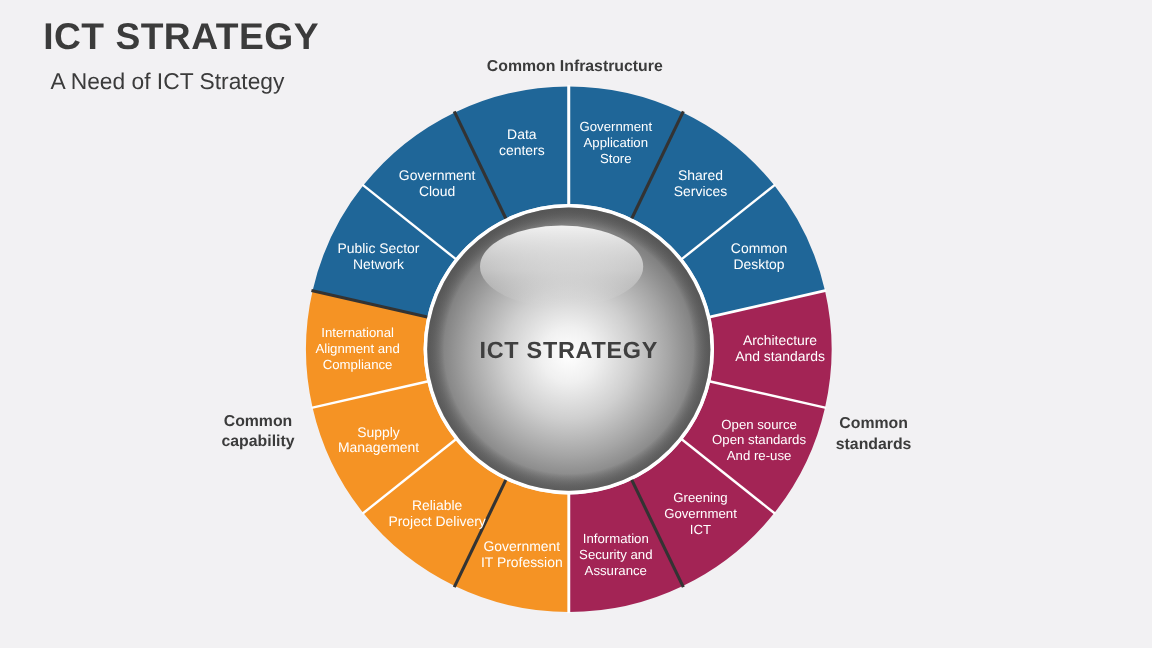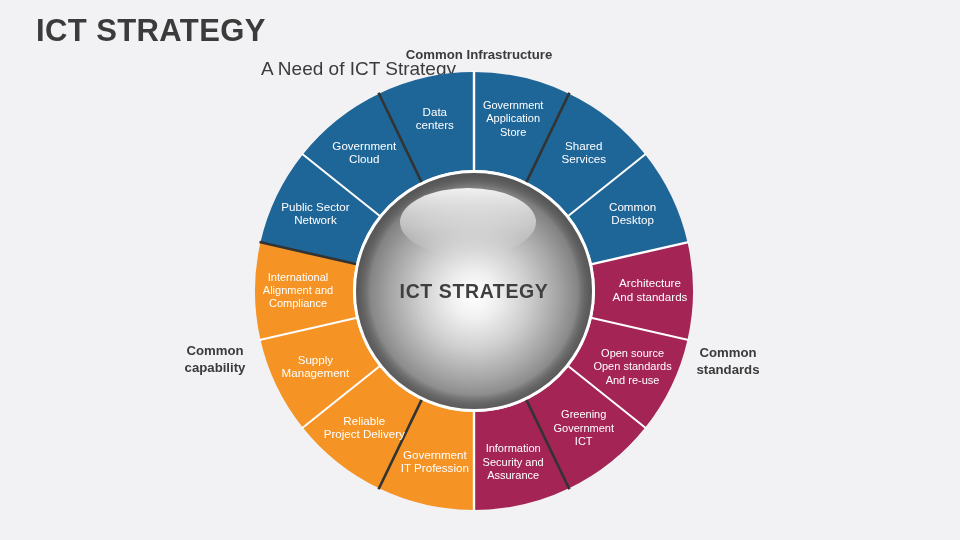--- a/index.html
+++ b/index.html
@@ -30,23 +30,22 @@
     font-size: 31px;
     font-weight: bold;
     color: #3b3b3b;
     letter-spacing: 0.4px;
     line-height: 1.12;
     margin: 0;
   }
   .sub-title {
     font-size: 19px;
     color: #3b3b3b;
-    margin: 9px 0 0 20px;
+    margin: 9px 0 0 6px;
     line-height: 1.15;
-    text-align: right;
   }
   svg#wheel {
     position: absolute;
     left: 0;
     top: 0;
     width: 960px;
     height: 540px;
     display: block;
   }
   .seg-label {

